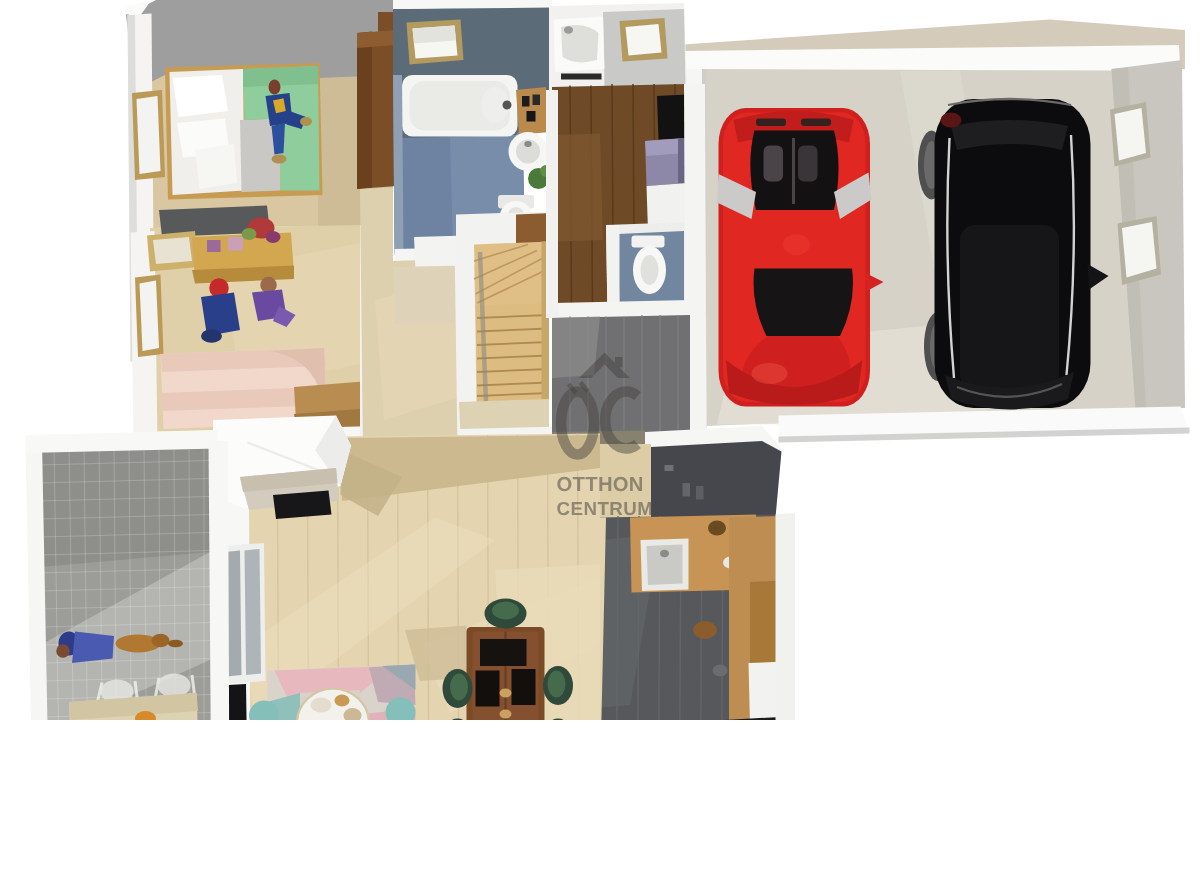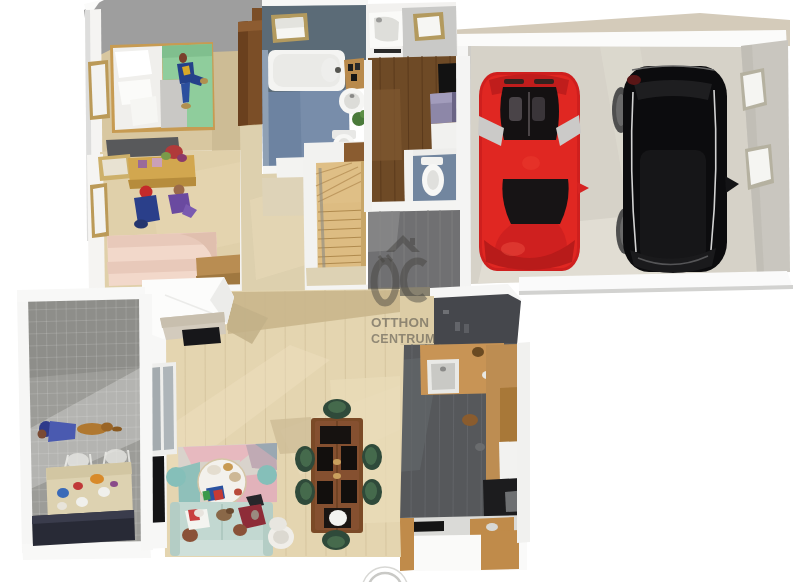--- a/index.html
+++ b/index.html
@@ -1,16 +1,16 @@
 <!DOCTYPE html>
 <html><head>
 <meta charset="utf-8">
 <style>
 html,body{margin:0;padding:0;background:#ffffff;font-family:"Liberation Sans",sans-serif;}
-#stage{position:relative;width:800px;height:582px;overflow:hidden;background:#ffffff;}
+#stage{position:relative;width:800px;height:480px;overflow:hidden;background:#ffffff;}
 svg{position:absolute;left:0;top:0;}
 </style>
 </head>
 <body>
 <div id="stage">
 <svg width="800" height="582" viewBox="0 0 800 582">
 
 <rect x="0" y="0" width="800" height="582" fill="#ffffff"></rect>
 
 <g id="garage">

